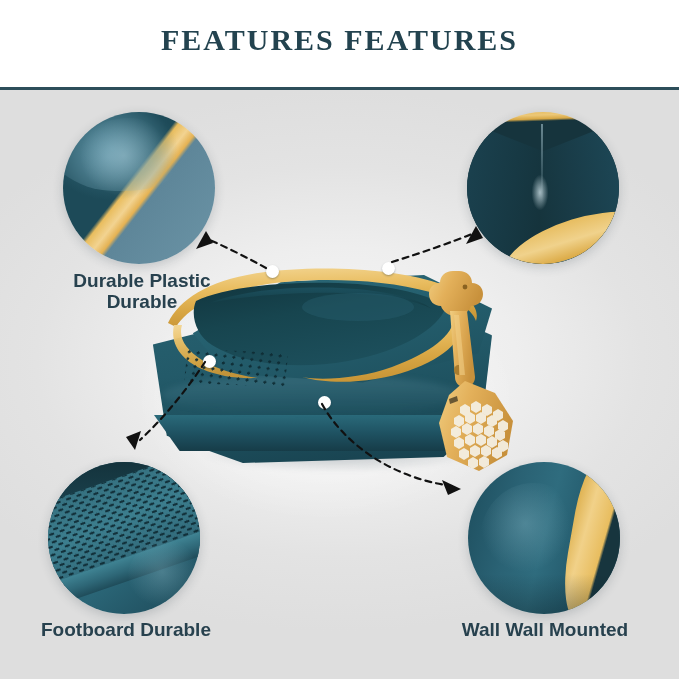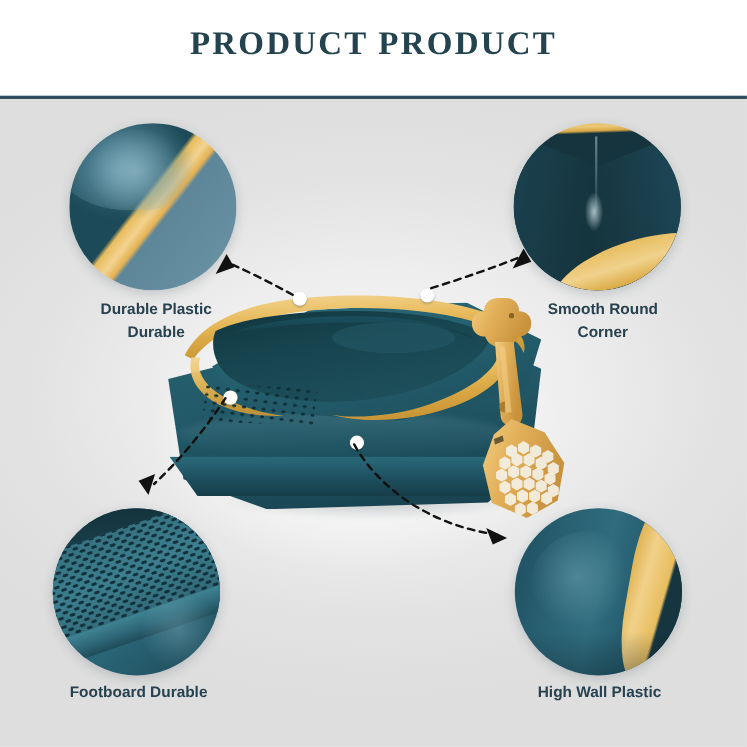--- a/index.html
+++ b/index.html
@@ -71,21 +71,21 @@
     position: absolute;
     border-radius: 50%;
     overflow: hidden;
     box-shadow: 0 3px 11px rgba(40,55,65,0.20);
   }
   .callout-label {
     position: absolute;
     text-align: center;
     font-family: "Liberation Sans", sans-serif;
     font-weight: bold;
-    font-size: 14px;
+    font-size: 19px;
     line-height: 21px;
     color: #27414e;
   }
 
   
   #circle-durable {
     left: 63px; top: 112px; width: 152px; height: 152px;
     background:
       radial-gradient(ellipse 70% 55% at 32% 24%, #3b7183 0%, rgba(59,113,131,0) 62%),
       linear-gradient(128deg,
@@ -338,66 +338,62 @@
     pointer-events: none;
   }
   #arrows svg { display: block; }
 </style>
 </head>
 <body>
 
 <div id="page">
 
   <div id="header-band"></div>
-  <div id="page-title">PRODUCT PRODUCT</div>
+  <div id="page-title">FEATURES FEATURES</div>
   <div id="title-divider"></div>
 
   <div id="body-bg"></div>
   <div id="body-bg-soft"></div>
 
   <div class="callout-circle" id="circle-durable">
     <div class="gloss-a"></div>
     <div class="gloss-b"></div>
   </div>
   <div class="callout-label" id="label-durable">
     <div>Durable Plastic</div>
     <div>Durable</div>
   </div>
 
   <div class="callout-circle" id="circle-corner">
     <div class="corner-wall-l"></div>
     <div class="corner-wall-r"></div>
     <div class="corner-seam"></div>
     <div class="corner-hl"></div>
     <div class="corner-rim-b"></div>
-  </div>
-  <div class="callout-label" id="label-corner">
-    <div>Smooth Round</div>
-    <div>Corner</div>
   </div>
 
   <div class="callout-circle" id="circle-footboard">
     <div class="fb-wallback"></div>
     <div class="fb-ramp">
       <div class="fb-mesh"></div>
     </div>
     <div class="fb-lip"></div>
     <div class="fb-gloss"></div>
   </div>
   <div class="callout-label" id="label-footboard">
     <div>Footboard Durable</div>
   </div>
 
   <div class="callout-circle" id="circle-highwall">
     <div class="hw-gloss"></div>
     <div class="hw-rim"></div>
     <div class="hw-shadow"></div>
   </div>
   <div class="callout-label" id="label-highwall">
-    <div>High Wall Plastic</div>
+    <div>Wall Wall Mounted</div>
   </div>
 
   <div id="product-shadow"></div>
 
   <div id="product">
 
     <div id="box-body"></div>
     <div id="box-front-rim"></div>
     <div id="box-body-hl"></div>
     <div id="rim-plate"></div>

